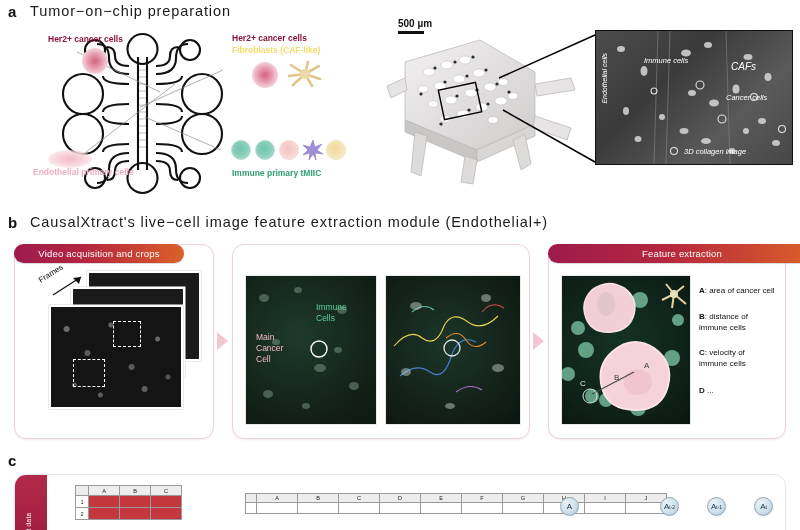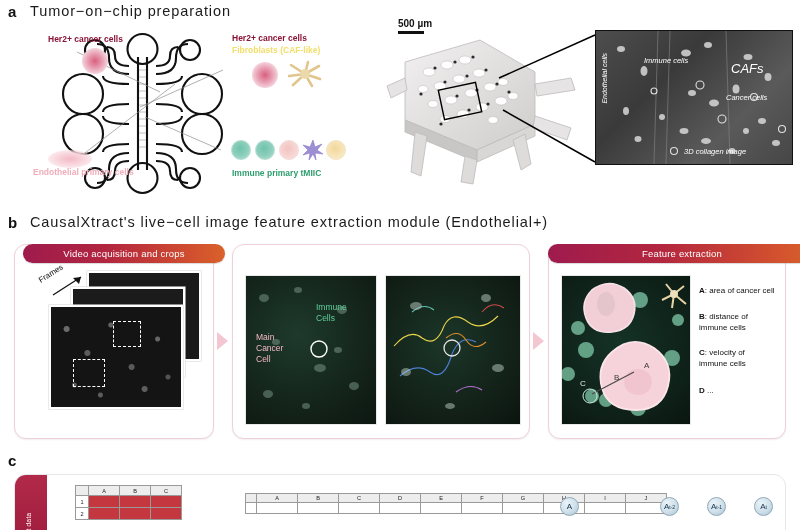--- a/index.html
+++ b/index.html
@@ -303,33 +303,33 @@
           <circle cx="126" cy="88" r="4"></circle>
         <circle cx="78" cy="120" r="3.5"></circle>
           <circle cx="158" cy="66" r="3.5"></circle>
         <circle cx="186" cy="98" r="3.5"></circle>
           <circle cx="58" cy="60" r="3"></circle>
       </g>
     </svg>
     <div style="position:absolute;left:5px;top:22px;width:12px;color:#fff;font-size:7px;
                 font-style:italic;writing-mode:vertical-rl;transform:rotate(180deg);white-space:nowrap;">Endothelial cells</div>
     <div style="position:absolute;left:48px;top:25px;color:#fff;font-size:7.5px;font-style:italic;white-space:nowrap;">Immune cells</div>
-    <div style="position:absolute;left:135px;top:30px;color:#fff;font-size:13px;font-style:italic;white-space:nowrap;">CAFs</div>
+    <div style="position:absolute;left:135px;top:30px;color:#fff;font-size:10px;font-style:italic;white-space:nowrap;">CAFs</div>
     <div style="position:absolute;left:130px;top:62px;color:#fff;font-size:7.5px;font-style:italic;white-space:nowrap;">Cancer cells</div>
     <div style="position:absolute;left:88px;top:116px;color:#fff;font-size:7.5px;font-style:italic;white-space:nowrap;">3D collagen image</div>
   </div>
 </div>
 
 <div class="panel" id="panel-b">
 
   <div class="panel-letter" style="left:8px;top:4px;">b</div>
   <div class="panel-title" style="left:30px;top:4px;">CausalXtract's  live−cell  image  feature  extraction  module  (Endothelial+)</div>
 
   <div class="bcard" style="left:14px;top:34px;width:200px;height:195px;">
-    <div class="bbanner" style="width:202px;margin-left:9px;">Video acquisition and crops</div>
+    <div class="bbanner" style="width:170px;">Video acquisition and crops</div>
 
     <div style="position:absolute;left:22px;top:32px;font-size:8px;color:#111;
                 transform:rotate(-32deg);transform-origin:left top;">Frames</div>
     <svg width="40" height="26" style="position:absolute;left:36px;top:28px;">
       <path d="M2 22 L30 4" stroke="#111" stroke-width="1.3"></path>
       <path d="M30 4 L22 5 L28 11 Z" fill="#111"></path>
     </svg>
 
     <div style="position:absolute;left:72px;top:26px;width:110px;height:86px;background:#fff;
                 border:2px solid #fff;box-shadow:0 0 0 .6px #ddd;">

